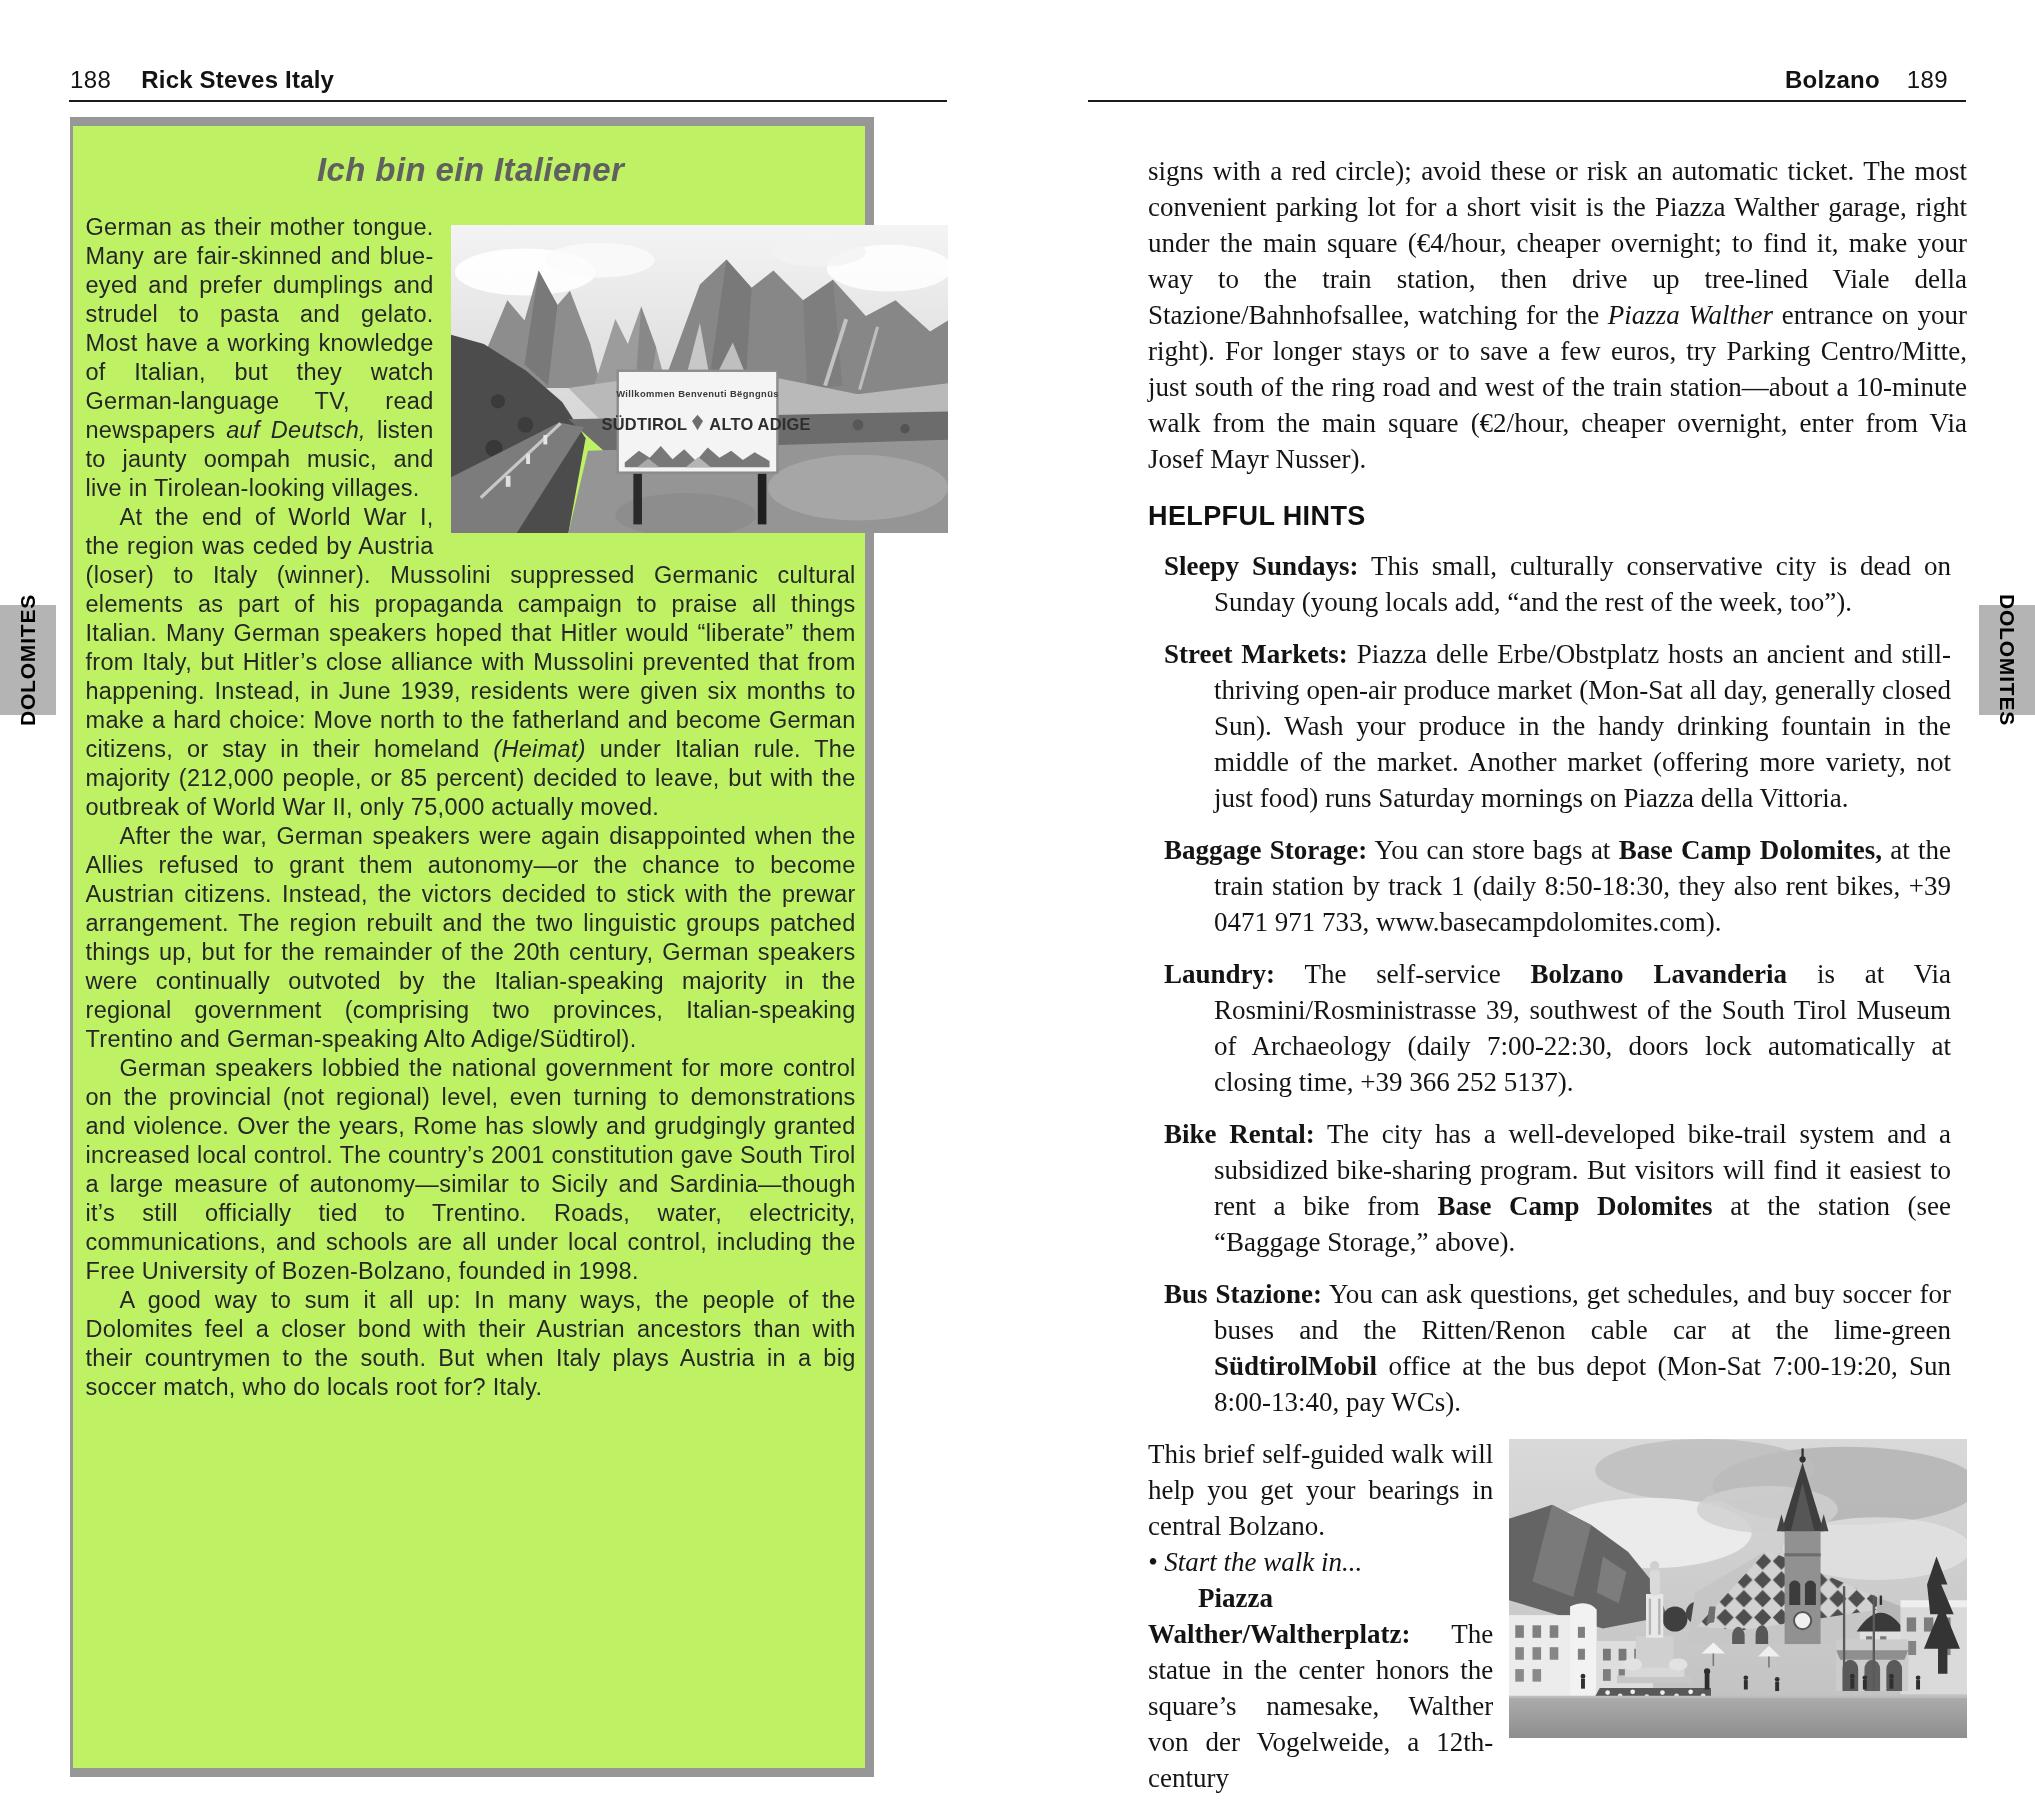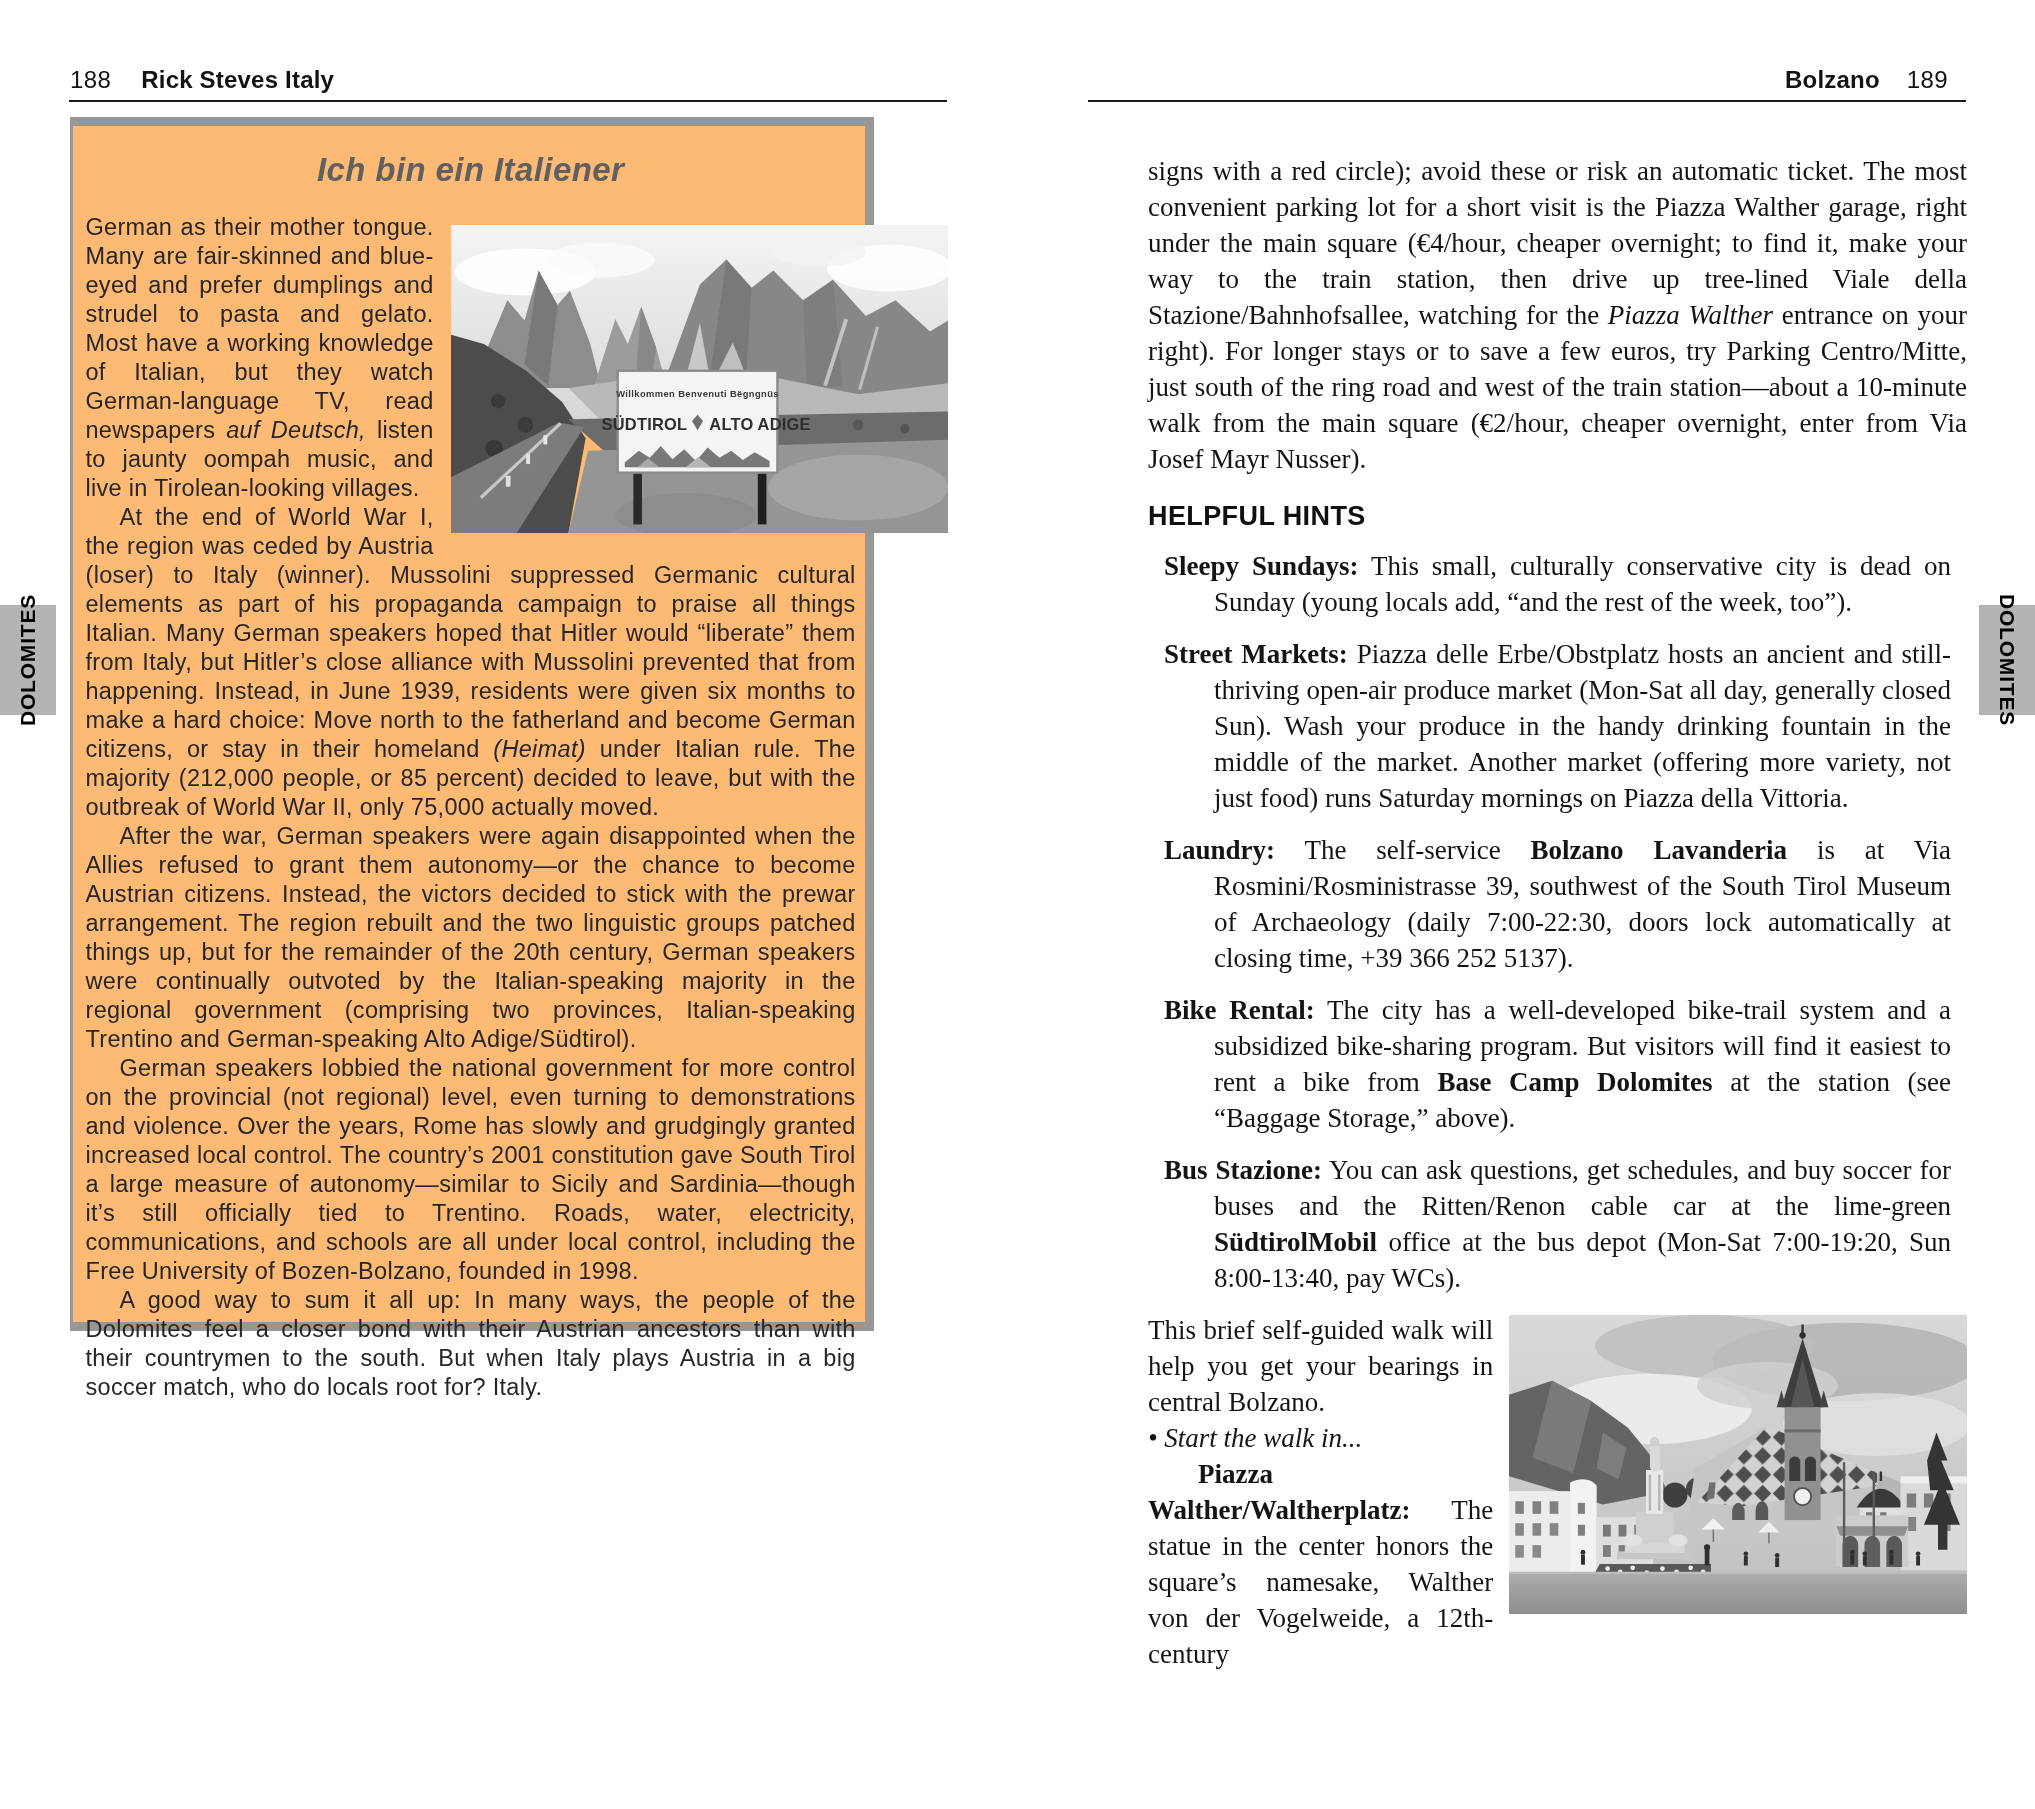--- a/index.html
+++ b/index.html
@@ -20,22 +20,22 @@
   
   .tab{position:absolute;top:605px;width:56px;height:110px;background:#b4b4b4;}
   .tab-l{left:0;}
   .tab-r{left:1979px;}
   .tab-text{position:absolute;left:50%;top:50%;font-weight:bold;font-size:21px;color:#000;
             letter-spacing:0.8px;white-space:nowrap;}
   .tab-text-l{transform:translate(-50%,-50%) rotate(-90deg);}
   .tab-text-r{transform:translate(-50%,-50%) rotate(90deg);}
 
   
-  .infobox{position:absolute;left:70px;top:117px;width:804px;height:1214px;box-sizing:border-box;
-           background:#fdba74;border:solid #979797;border-width:9.4px 9.4px 9.4px 3.1px;
+  .infobox{position:absolute;left:70px;top:117px;width:804px;height:1660px;box-sizing:border-box;
+           background:#bef264;border:solid #979797;border-width:9.4px 9.4px 9.4px 3.1px;
            padding:11px 9.4px 14px 12.5px;}
   .box-title{margin:14px 0 23.5px 0;text-align:center;font-size:33px;font-style:italic;
              font-weight:bold;color:#606060;letter-spacing:0.4px;}
   .bp{margin:0;font-size:23.5px;line-height:29px;color:#262626;text-align:justify;
       letter-spacing:0.3px;}
   .bp.ind{text-indent:34px;}
   .float-photo-l{float:right;width:497px;height:308px;margin:12.5px -92px 7.8px 17px;
                  display:block;}
   .float-photo-l svg{display:block;width:497px;height:308px;}
 
@@ -157,20 +157,21 @@
     <span class="tab-text tab-text-r">DOLOMITES</span>
   </div>
 
   <div class="rcol">
     <p class="sp"><span class="rt-n">signs with a red circle); avoid these or risk an automatic ticket. The most convenient parking lot for a short visit is the Piazza Walther garage, right under the main square (€4/hour, cheaper overnight; to find it, make your way to the train station, then drive up tree-lined Viale della Stazione/Bahnhofsallee, watching for the </span><span class="rt-i">Piazza Walther</span><span class="rt-n"> entrance on your right). For longer stays or to save a few euros, try Parking Centro/Mitte, just south of the ring road and west of the train station—about a 10-minute walk from the main square (€2/hour, cheaper overnight, enter from Via Josef Mayr Nusser).</span></p>
 
     <h3 class="hh">HELPFUL HINTS</h3>
 
     <p class="hint"><b class="hlabel">Sleepy Sundays:</b><span><span class="rt-n"> This small, culturally conservative city is dead on Sunday (young locals add, “and the rest of the week, too”).</span></span></p>
     <p class="hint"><b class="hlabel">Street Markets:</b><span><span class="rt-n"> Piazza delle Erbe/Obstplatz hosts an ancient and still-thriving open-air produce market (Mon-Sat all day, generally closed Sun). Wash your produce in the handy drinking fountain in the middle of the market. Another market (offering more variety, not just food) runs Saturday mornings on Piazza della Vittoria.</span></span></p>
+    <p class="hint"><b class="hlabel">Baggage Storage:</b><span><span class="rt-n"> You can store bags at </span><span class="rt-b">Base Camp Dolomites,</span><span class="rt-n"> at the train station by track 1 (daily 8:50-18:30, they also rent bikes, +39 0471 971 733, www.basecampdolomites.com).</span></span></p>
     <p class="hint"><b class="hlabel">Laundry:</b><span><span class="rt-n"> The self-service </span><span class="rt-b">Bolzano Lavanderia</span><span class="rt-n"> is at Via Rosmini/Rosministrasse 39, southwest of the South Tirol Museum of Archaeology (daily 7:00-22:30, doors lock automatically at closing time, +39 366 252 5137).</span></span></p>
     <p class="hint"><b class="hlabel">Bike Rental:</b><span><span class="rt-n"> The city has a well-developed bike-trail system and a subsidized bike-sharing program. But visitors will find it easiest to rent a bike from </span><span class="rt-b">Base Camp Dolomites</span><span class="rt-n"> at the station (see “Baggage Storage,” above).</span></span></p>
     <p class="hint"><b class="hlabel">Bus Stazione:</b><span><span class="rt-n"> You can ask questions, get schedules, and buy soccer for buses and the Ritten/Renon cable car at the lime-green </span><span class="rt-b">SüdtirolMobil</span><span class="rt-n"> office at the bus depot (Mon-Sat 7:00-19:20, Sun 8:00-13:40, pay WCs).</span></span></p>
 
 
     <div class="walk">
       <span class="float-photo-r">
         <svg viewBox="0 0 585 382" preserveAspectRatio="none" role="img">
           <defs>
             <linearGradient id="skyR" x1="0" y1="0" x2="0" y2="1">

